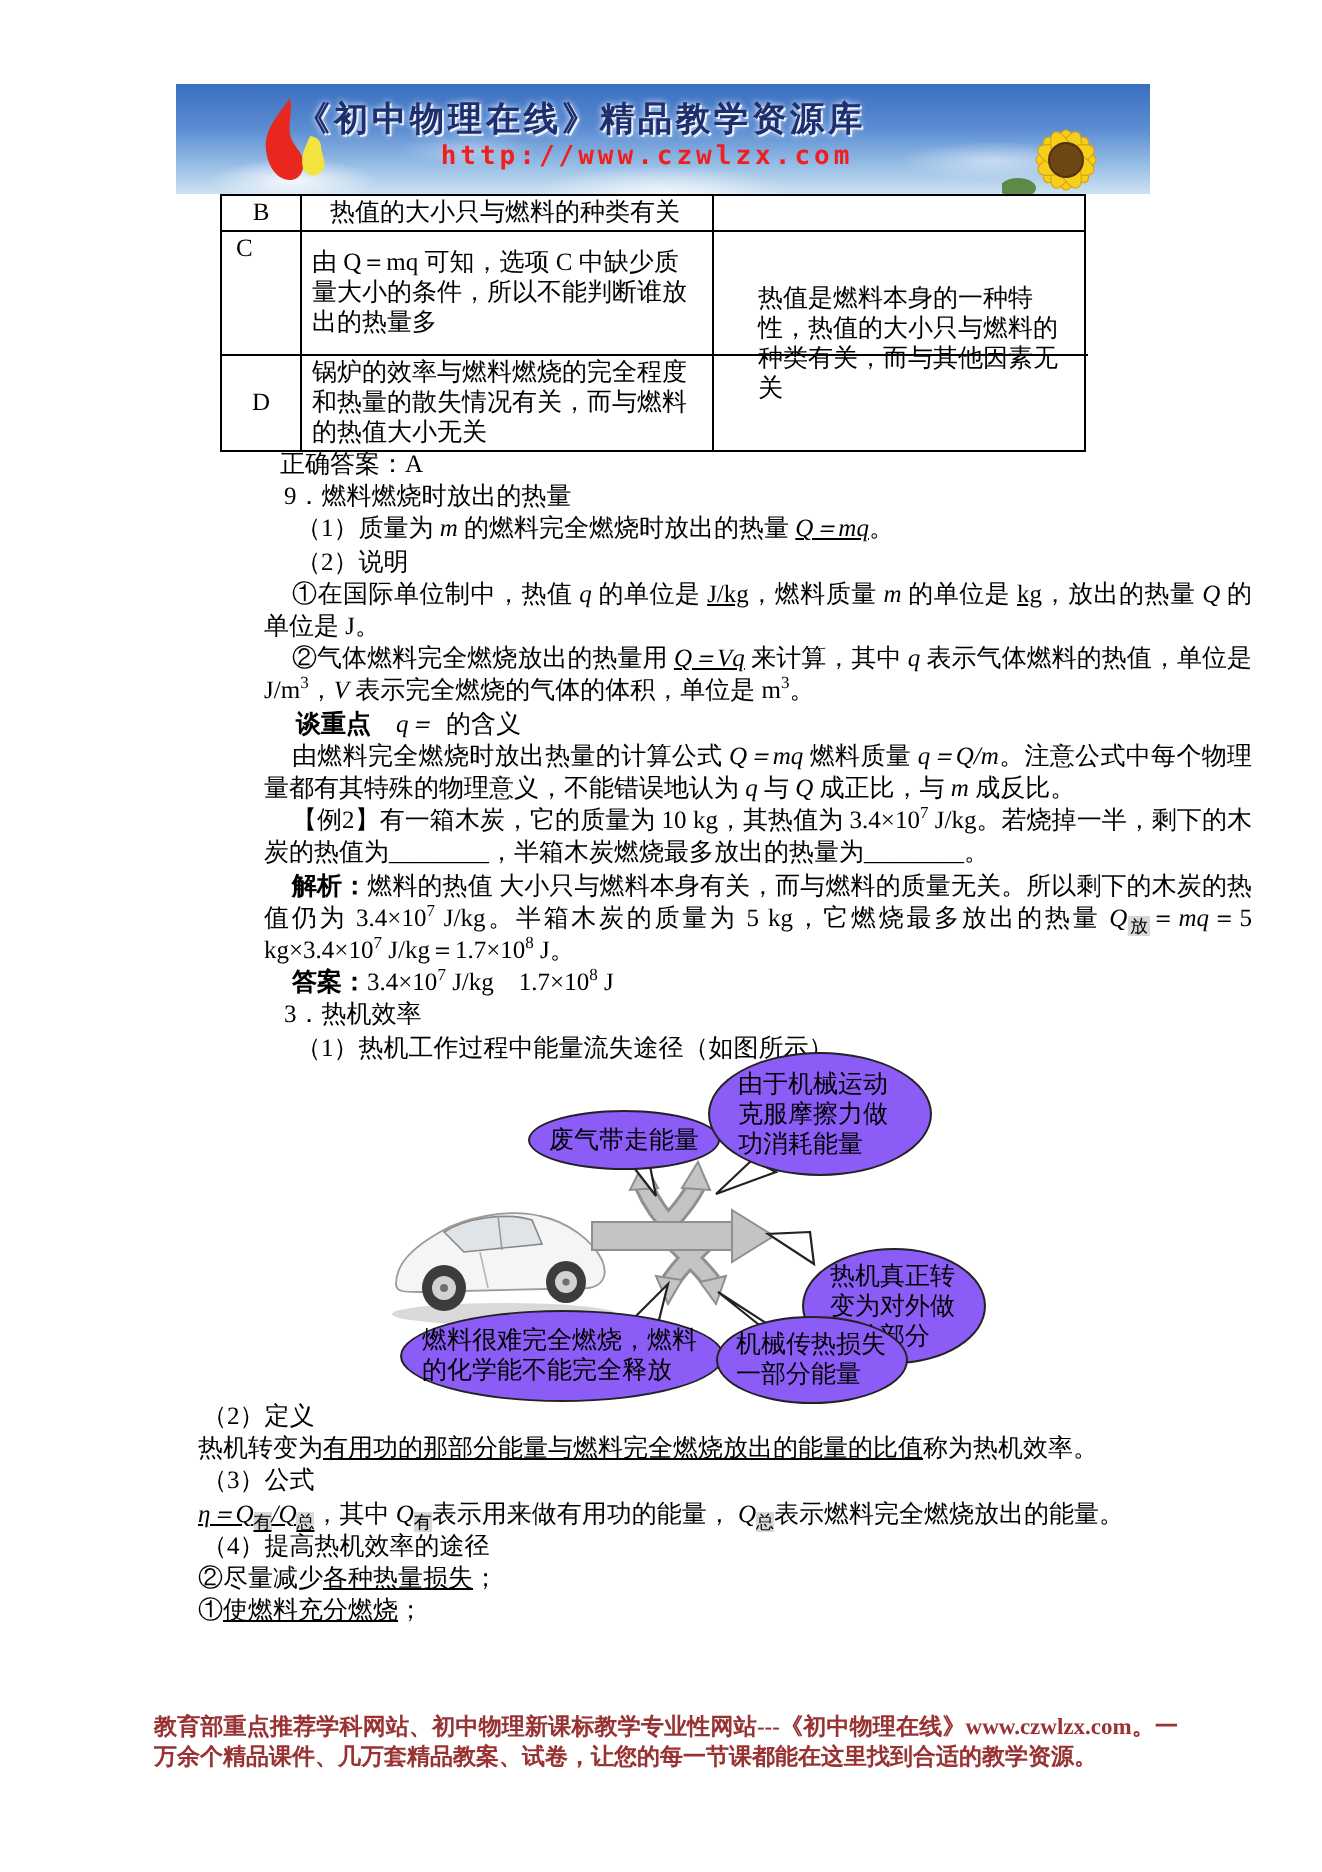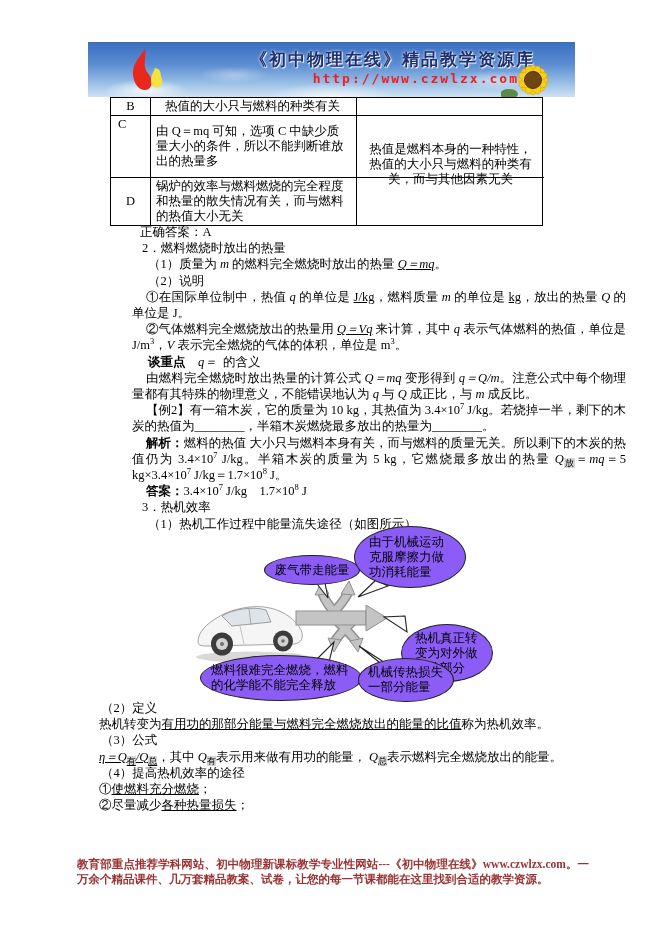--- a/index.html
+++ b/index.html
@@ -19,44 +19,44 @@
   }
   .banner::before {
     content: ""; position: absolute; left: 0; top: 0; right: 0; bottom: 0;
     background:
       radial-gradient(60px 16px at 12% 88%, rgba(255,255,255,.85), rgba(255,255,255,0) 70%),
       radial-gradient(90px 20px at 50% 100%, rgba(255,255,255,.75), rgba(255,255,255,0) 70%),
       radial-gradient(70px 14px at 84% 70%, rgba(255,255,255,.5), rgba(255,255,255,0) 70%),
       radial-gradient(50px 12px at 30% 60%, rgba(255,255,255,.35), rgba(255,255,255,0) 70%);
   }
   .banner-title {
-    position: absolute; left: 60px; right: 40px; top: 6px; text-align: right;
+    position: absolute; left: 60px; right: 40px; top: 6px; text-align: left;
     font-weight: bold; font-size: 17px; letter-spacing: 2px; color: #1d2f6e;
     text-shadow: 0 0 3px rgba(255,255,255,.95), 1px 1px 0 rgba(255,255,255,.8);
     white-space: nowrap;
   }
   .banner-url {
-    position: absolute; left: 40px; right: 56px; top: 29px; text-align: right;
+    position: absolute; left: 40px; right: 56px; top: 29px; text-align: center;
     font-family: "DejaVu Sans Mono", monospace;
     font-weight: bold; font-size: 13px; letter-spacing: 2px; color: #f21d1d;
     white-space: nowrap;
   }
   .banner-logo { position: absolute; left: 36px; top: 5px; width: 46px; height: 47px; }
   .banner-sunflower { position: absolute; right: 12px; bottom: -3px; width: 62px; height: 46px; }
 
   
   .qtable {
     position: absolute; left: 110px; top: 97px;
     border-collapse: collapse; table-layout: fixed;
     font-size: 12.5px; line-height: 15px;
   }
   .qtable td { border: 1px solid #000; padding: 1px 5px; vertical-align: middle; }
   .qtable .cell-letter { text-align: center; }
   .qtable .row-c .cell-letter { vertical-align: top; text-align: left; padding-left: 7px; }
-  .qtable .cell-note { vertical-align: top; padding-top: 26px; padding-left: 7px; text-align: center; }
+  .qtable .cell-note { vertical-align: top; padding-top: 26px; padding-left: 22px; }
   .table-artifact-line {
     position: absolute; left: 357px; top: 177px; width: 187px; height: 1px;
     background: #000;
   }
 
   
   .content {
     position: absolute; left: 85px; width: 494px;
     font-size: 12.5px; line-height: 16.2px; text-align: justify;
   }
@@ -138,27 +138,27 @@
   <tr style="height:46px">
     <td class="cell-letter">D</td>
     <td>锅炉的效率与燃料燃烧的完全程度和热量的散失情况有关，而与燃料的热值大小无关</td>
   </tr>
 </tbody>
   </table>
 <div class="table-artifact-line"></div>
 
 <div id="content-top" class="content">
     <div class="para" style="text-indent: 8px;"><span>正确答案：A</span></div>
-    <div class="para" style="text-indent: 10px;"><span>2．燃料燃烧时放出的热量</span></div>
+    <div class="para" style="text-indent: 10px;"><span>9．燃料燃烧时放出的热量</span></div>
     <div class="para" style="text-indent: 16px;"><span>（1）质量为 </span><span class="sg-i">m</span><span> 的燃料完全燃烧时放出的热量 </span><span class="sg-i sg-u">Q＝mq</span><span>。</span></div>
     <div class="para" style="text-indent: 16px;"><span>（2）说明</span></div>
     <div class="para" style="text-indent: 14px;"><span>①在国际单位制中，热值 </span><span class="sg-i">q</span><span> 的单位是 </span><span class="sg-u">J/kg</span><span>，燃料质量 </span><span class="sg-i">m</span><span> 的单位是 </span><span class="sg-u">kg</span><span>，放出的热量 </span><span class="sg-i">Q</span><span> 的单位是 J。</span></div>
     <div class="para" style="text-indent: 14px;"><span>②气体燃料完全燃烧放出的热量用 </span><span class="sg-i sg-u">Q＝Vq</span><span> 来计算，其中 </span><span class="sg-i">q</span><span> 表示气体燃料的热值，单位是 J/m</span><span class="sg-sup">3</span><span>，</span><span class="sg-i">V</span><span> 表示完全燃烧的气体的体积，单位是 m</span><span class="sg-sup">3</span><span>。</span></div>
     <div class="para" style="text-indent: 16px;"><span class="sg-b">谈重点</span><span>　</span><span class="sg-i">q＝</span><span>  的含义</span></div>
-    <div class="para" style="text-indent: 14px;"><span>由燃料完全燃烧时放出热量的计算公式 </span><span class="sg-i">Q＝mq</span><span> 变形得到 </span><span class="sg-i">q＝Q/m</span><span>。注意公式中每个物理量都有其特殊的物理意义，不能错误地认为 </span><span class="sg-i">q</span><span> 与 </span><span class="sg-i">Q</span><span> 成正比，与 </span><span class="sg-i">m</span><span> 成反比。</span></div>
+    <div class="para" style="text-indent: 14px;"><span>由燃料完全燃烧时放出热量的计算公式 </span><span class="sg-i">Q＝mq</span><span> 燃料质量 </span><span class="sg-i">q＝Q/m</span><span>。注意公式中每个物理量都有其特殊的物理意义，不能错误地认为 </span><span class="sg-i">q</span><span> 与 </span><span class="sg-i">Q</span><span> 成正比，与 </span><span class="sg-i">m</span><span> 成反比。</span></div>
     <div class="para" style="text-indent: 14px;"><span>【例2】有一箱木炭，它的质量为 10 kg，其热值为 3.4×10</span><span class="sg-sup">7</span><span> J/kg。若烧掉一半，剩下的木炭的热值为________，半箱木炭燃烧最多放出的热量为________。</span></div>
     <div class="para" style="text-indent: 14px;"><span class="sg-b">解析：</span><span>燃料的热值 大小只与燃料本身有关，而与燃料的质量无关。所以剩下的木炭的热值仍为 3.4×10</span><span class="sg-sup">7</span><span> J/kg。半箱木炭的质量为 5 kg，它燃烧最多放出的热量 </span><span class="sg-i">Q</span><span class="sg-sub sg-shade">放</span><span>＝</span><span class="sg-i">mq</span><span>＝5 kg×3.4×10</span><span class="sg-sup">7</span><span> J/kg＝1.7×10</span><span class="sg-sup">8</span><span> J。</span></div>
     <div class="para" style="text-indent: 14px;"><span class="sg-b">答案：</span><span>3.4×10</span><span class="sg-sup">7</span><span> J/kg　1.7×10</span><span class="sg-sup">8</span><span> J</span></div>
     <div class="para" style="text-indent: 10px;"><span>3．热机效率</span></div>
     <div class="para" style="text-indent: 16px;"><span>（1）热机工作过程中能量流失途径（如图所示）</span></div>
   </div>
 
 <svg class="diagram-svg" viewBox="0 0 420 195">
 
   <g>
@@ -212,17 +212,17 @@
 <div class="bubble bubble-3">热机真正转变为对外做功的部分</div>
 <div class="bubble bubble-4">燃料很难完全燃烧，燃料的化学能不能完全释放</div>
 <div class="bubble bubble-5">机械传热损失一部分能量</div>
 
 <div id="content-bottom" class="content">
     <div class="para" style="text-indent: 16px;"><span>（2）定义</span></div>
     <div class="para" style="text-indent: 14px;"><span>热机转变为</span><span class="sg-u">有用功的那部分能量与燃料完全燃烧放出的能量的比值</span><span>称为热机效率。</span></div>
     <div class="para" style="text-indent: 16px;"><span>（3）公式</span></div>
     <div class="para" style="text-indent: 14px;"><span class="sg-i sg-u">η＝Q</span><span class="sg-sub sg-shade sg-u">有</span><span class="sg-i sg-u">/Q</span><span class="sg-sub sg-shade sg-u">总</span><span>，其中 </span><span class="sg-i">Q</span><span class="sg-sub sg-shade">有</span><span>表示用来做有用功的能量， </span><span class="sg-i">Q</span><span class="sg-sub sg-shade">总</span><span>表示燃料完全燃烧放出的能量。</span></div>
     <div class="para" style="text-indent: 16px;"><span>（4）提高热机效率的途径</span></div>
+    <div class="para" style="text-indent: 14px;"><span>②尽量减少</span><span class="sg-u">各种热量损失</span><span>；</span></div>
     <div class="para" style="text-indent: 14px;"><span>①</span><span class="sg-u">使燃料充分燃烧</span><span>；</span></div>
-    <div class="para" style="text-indent: 14px;"><span>②尽量减少</span><span class="sg-u">各种热量损失</span><span>；</span></div>
   </div>
 
 <div class="footer">教育部重点推荐学科网站、初中物理新课标教学专业性网站---《初中物理在线》www.czwlzx.com。一万余个精品课件、几万套精品教案、试卷，让您的每一节课都能在这里找到合适的教学资源。</div>
 
 </body></html>

